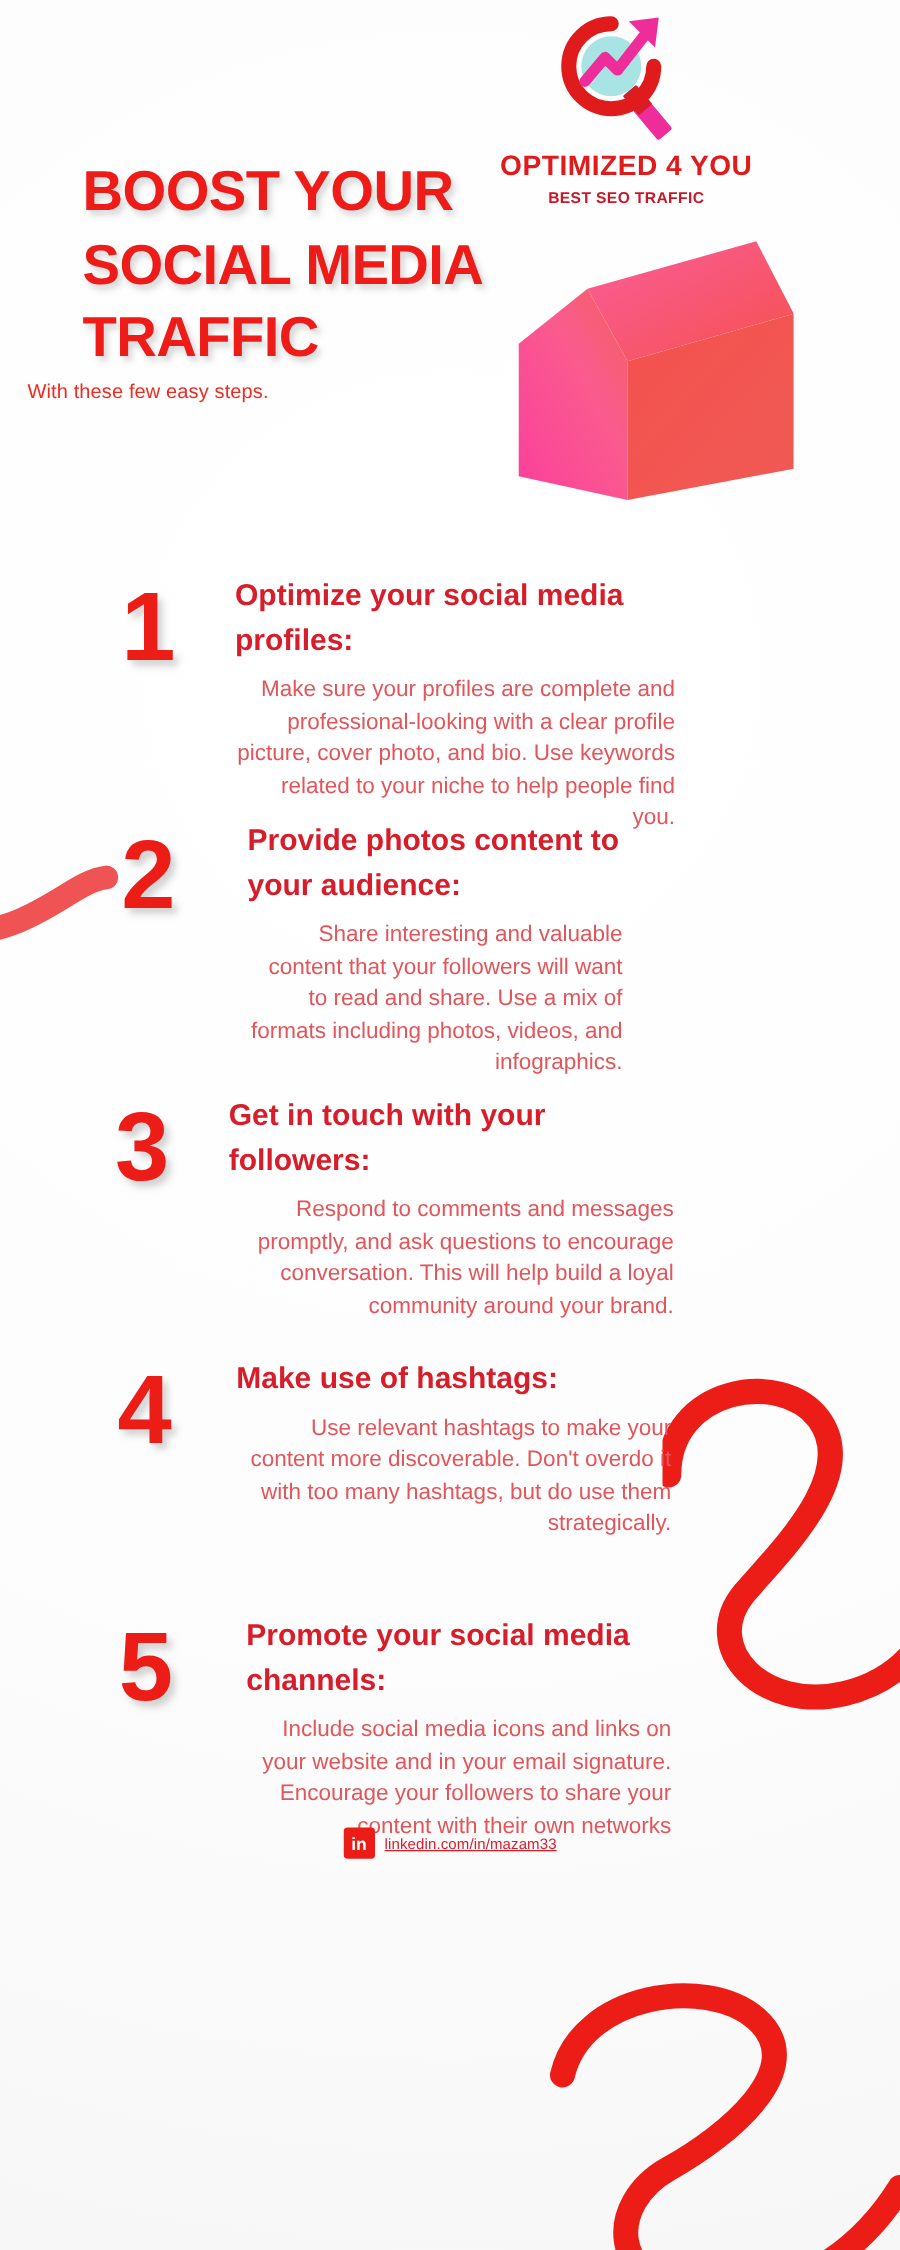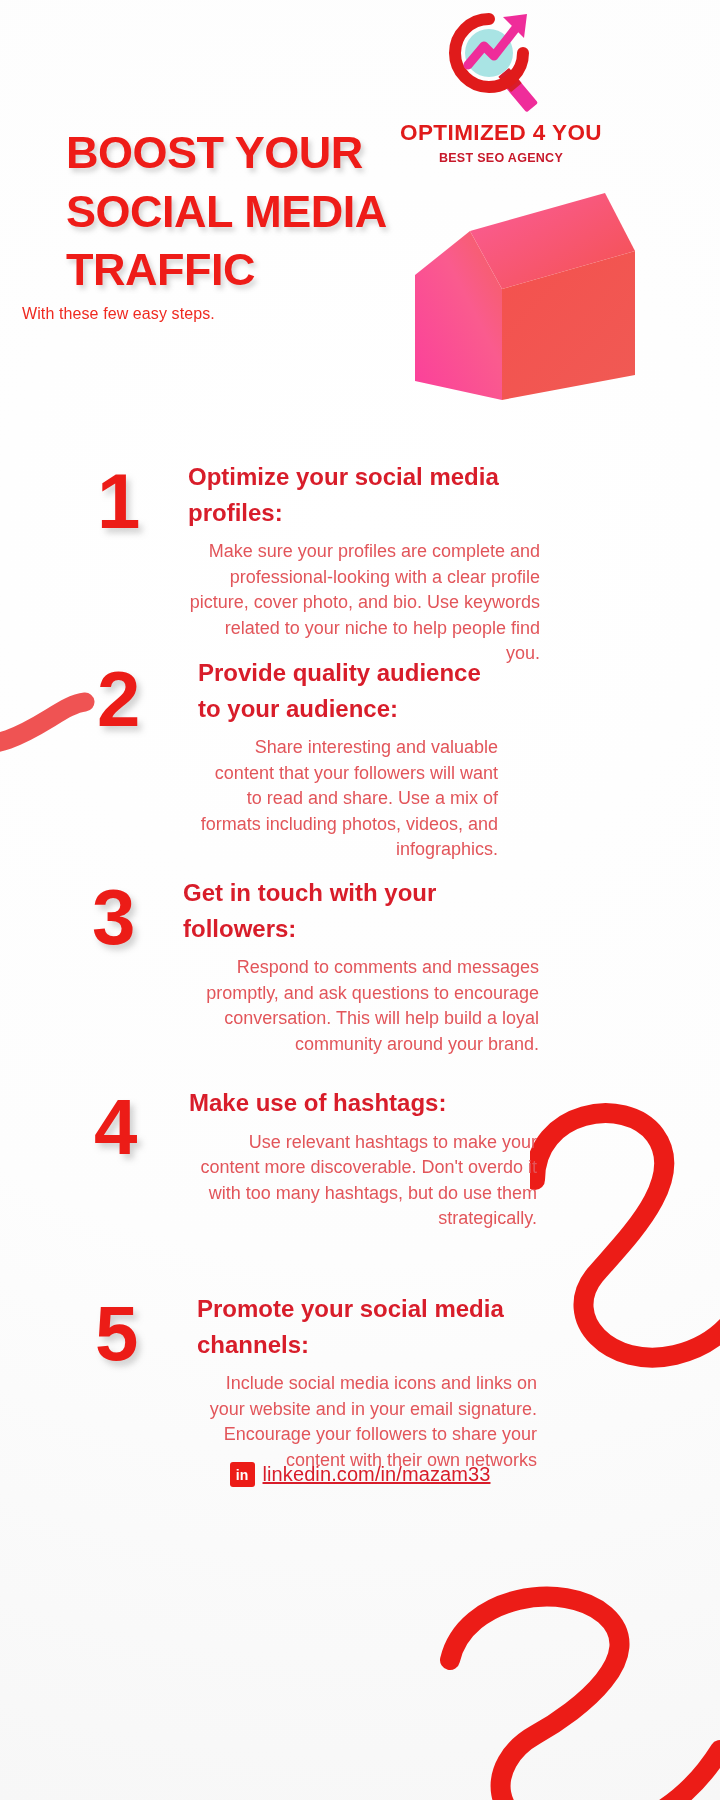--- a/index.html
+++ b/index.html
@@ -77,21 +77,21 @@
     position:absolute; left:0; top:1462px; width:720px;
     display:flex; align-items:center; justify-content:center; gap:8px;
   }
   .li-badge {
     width:25px; height:25px; background:#ec1c17; border-radius:3px;
     display:flex; align-items:center; justify-content:center;
     color:#ffffff; font-size:14px; font-weight:bold;
     font-family:"Liberation Sans", sans-serif; line-height:1;
   }
   .li-link {
-    font-size:20px; color:#d81d2a; text-decoration:underline;
+    font-size:12px; color:#d81d2a; text-decoration:underline;
     letter-spacing:0.1px;
   }
 </style>
 </head>
 <body>
 
 <div id="poster">
 
   <svg class="squiggle sq-left" viewBox="0 0 330 260">
     <path d="M25 5 C 105 5, 125 70, 60 95 C 5 118, -5 175, 70 185 C 140 195, 175 145, 205 142" fill="none" stroke="#ef5353" stroke-width="19" stroke-linecap="round"></path>
@@ -112,21 +112,21 @@
       <rect x="62" y="62" width="14" height="20" rx="1" transform="rotate(-40 69 72)" fill="#d81d2a"></rect>
 
       <circle cx="48" cy="45" r="24" fill="#a9e4e4"></circle>
 
       <path d="M48 11 A34 34 0 1 0 82 45" fill="none" stroke="#e01b1b" stroke-width="12" stroke-linecap="round"></path>
 
       <path d="M27 57 L43 38 L53 48 L78 16" fill="none" stroke="#ef2d9a" stroke-width="9" stroke-linejoin="round" stroke-linecap="round"></path>
       <path d="M62 9 L86 6 L83 30 Z" fill="#ef2d9a"></path>
     </svg>
     <div class="logo-name">OPTIMIZED 4 YOU</div>
-    <div class="logo-tag">BEST SEO AGENCY</div>
+    <div class="logo-tag">BEST SEO TRAFFIC</div>
   </div>
 
   <svg class="cube" viewBox="0 0 225 215">
     <defs>
       <linearGradient id="cubeTop" x1="0" y1="0" x2="1" y2="1">
         <stop offset="0%" stop-color="#fb5d9a"></stop>
         <stop offset="100%" stop-color="#f4514e"></stop>
       </linearGradient>
       <linearGradient id="cubeRight" x1="0" y1="0" x2="1" y2="1">
         <stop offset="0%" stop-color="#f4514e"></stop>
@@ -150,21 +150,21 @@
     <div class="num">1</div>
     <div class="body" style="left:91px; top:-7px; width:352px;">
       <div class="title">Optimize your social media profiles:</div>
       <div class="desc">Make sure your profiles are complete and professional-looking with a clear profile picture, cover photo, and bio. Use keywords related to your niche to help people find you.</div>
     </div>
   </div>
 
   <div class="step" style="left:97px; top:664px; width:560px;">
     <div class="num">2</div>
     <div class="body" style="left:101px; top:-9px; width:300px;">
-      <div class="title">Provide quality audience to your audience:</div>
+      <div class="title">Provide photos content to your audience:</div>
       <div class="desc"> Share interesting and valuable content that your followers will want to read and share. Use a mix of formats including photos, videos, and infographics.</div>
     </div>
   </div>
 
   <div class="step" style="left:92px; top:882px; width:560px;">
     <div class="num">3</div>
     <div class="body" style="left:91px; top:-7px; width:356px;">
       <div class="title">Get in touch with your followers:</div>
       <div class="desc">Respond to comments and messages promptly, and ask questions to encourage conversation. This will help build a loyal community around your brand.</div>
     </div>

